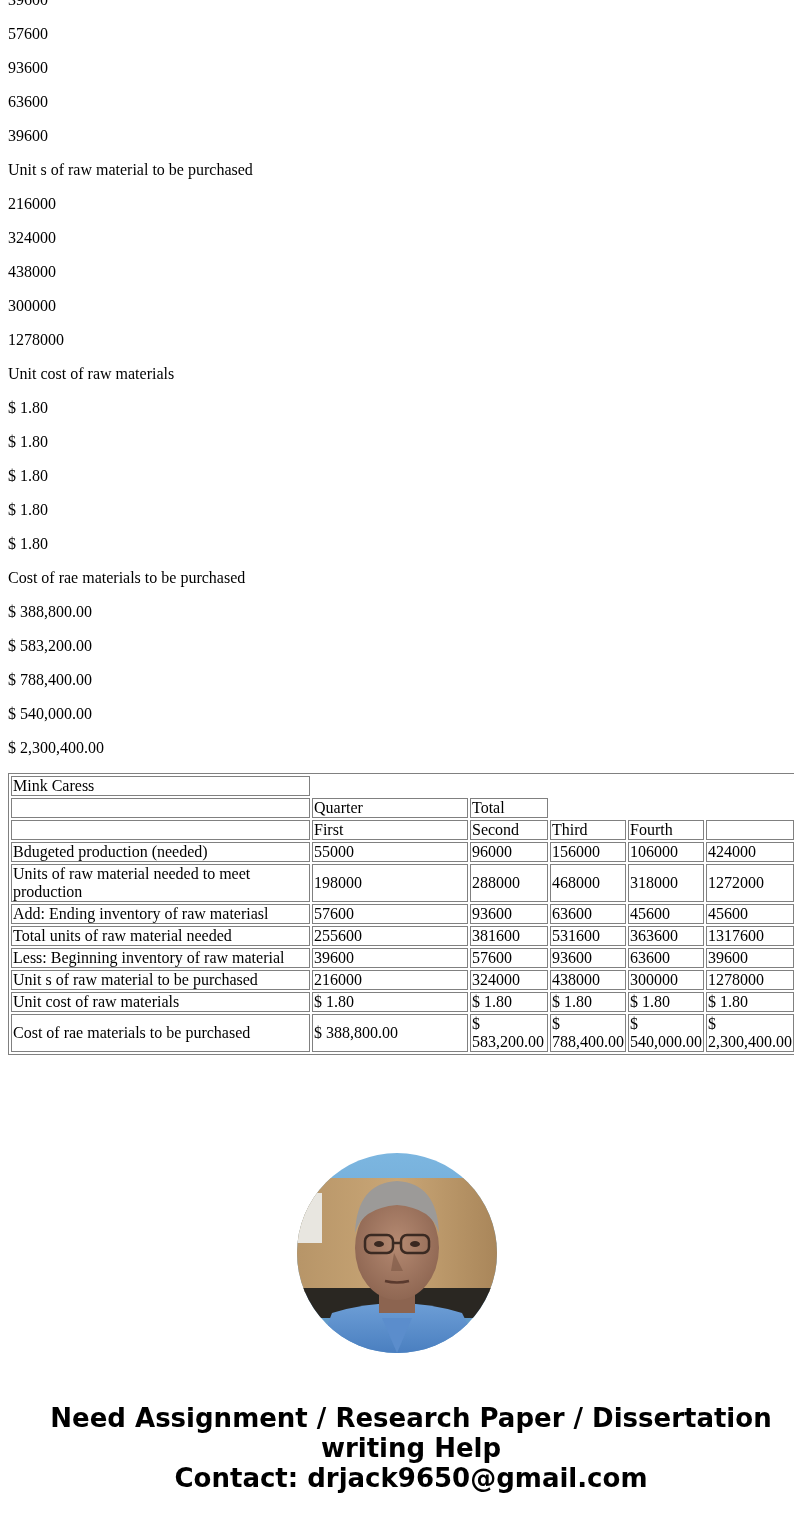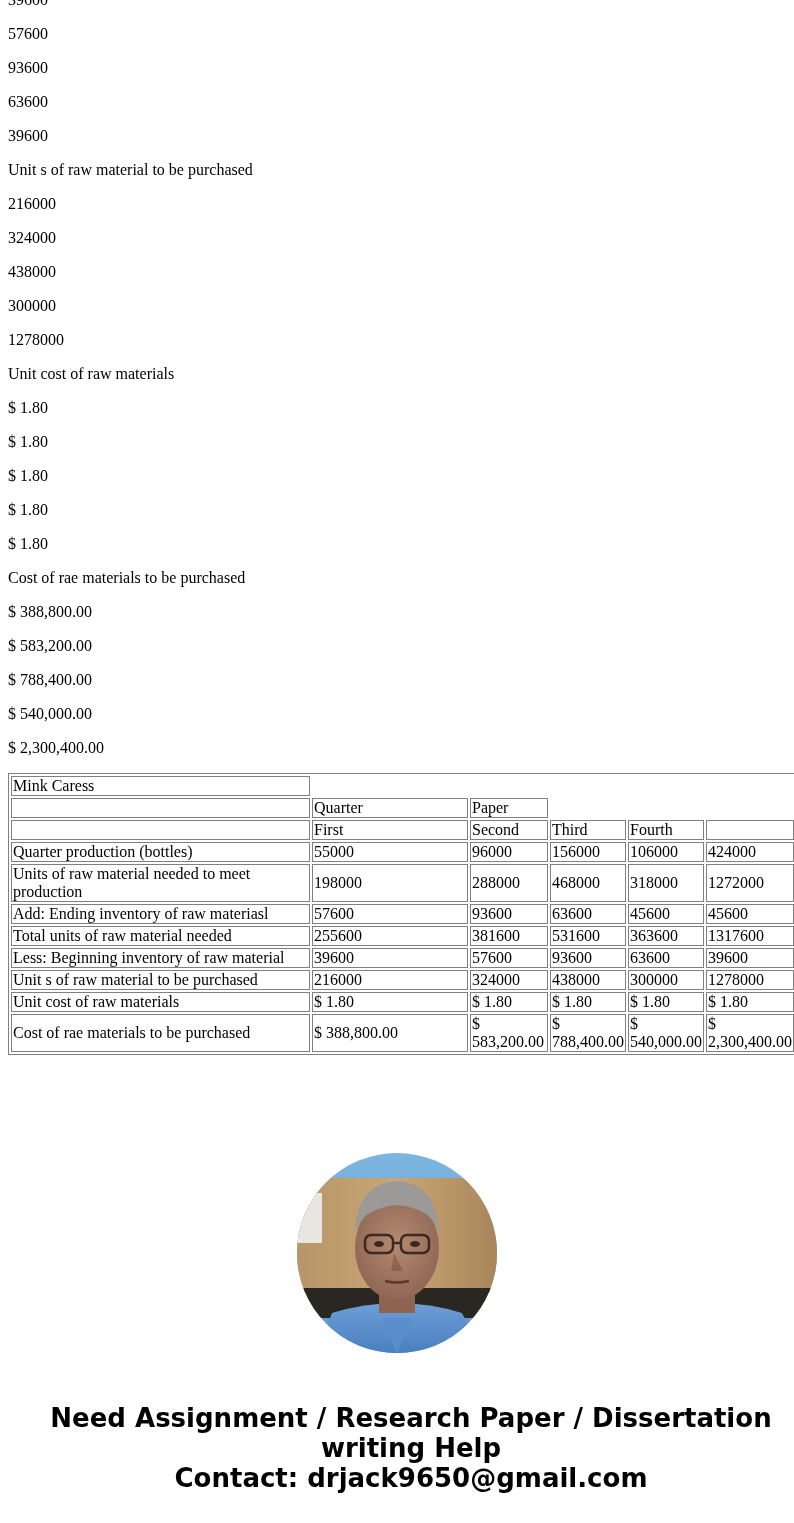--- a/index.html
+++ b/index.html
@@ -107,33 +107,33 @@
         <col class="c5">
     </colgroup>
     <tbody>
         <tr>
       <td>Mink Caress</td>
       <td class="empty" colspan="5"></td>
     </tr>
     <tr>
       <td>&nbsp;</td>
       <td>Quarter</td>
-      <td>Paper</td>
+      <td>Total</td>
       <td class="empty" colspan="3"></td>
     </tr>
     <tr>
       <td>&nbsp;</td>
       <td>First</td>
       <td>Second</td>
       <td>Third</td>
       <td>Fourth</td>
       <td>&nbsp;</td>
     </tr>
     <tr>
-      <td>Quarter production (bottles)</td>
+      <td>Bdugeted production (needed)</td>
       <td>55000</td>
       <td>96000</td>
       <td>156000</td>
       <td>106000</td>
       <td>424000</td>
     </tr>
     <tr>
       <td>Units of raw material needed to meet production</td>
       <td>198000</td>
       <td>288000</td>

